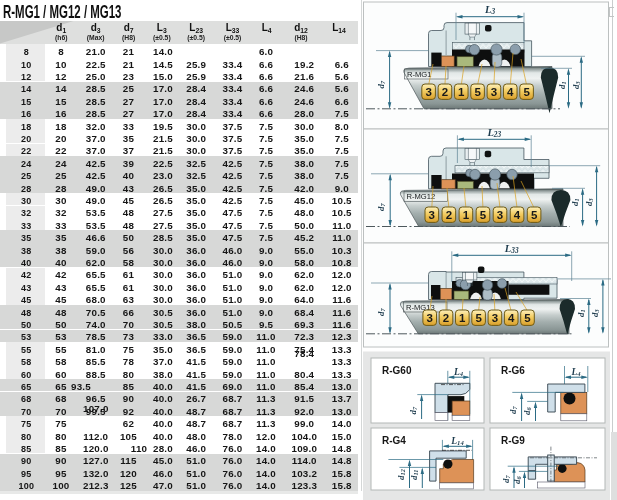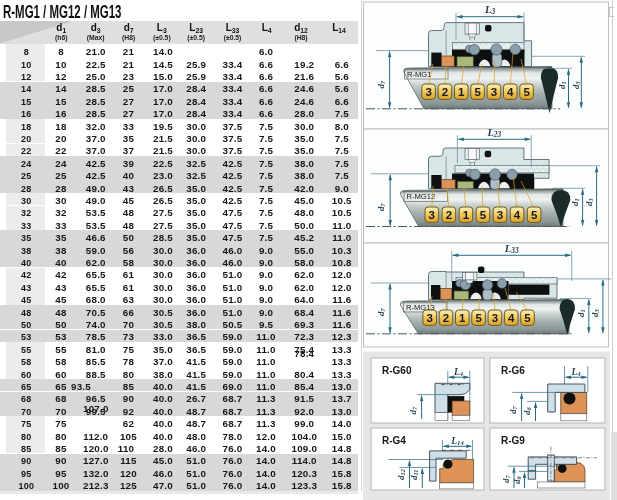--- a/index.html
+++ b/index.html
@@ -408,21 +408,21 @@
 <span class="td" style="left:143px;top:430.6px">40.0</span>
 <span class="td" style="left:176.2px;top:430.6px">48.0</span>
 <span class="td" style="left:212.5px;top:430.6px">78.0</span>
 <span class="td" style="left:246px;top:430.6px">12.0</span>
 <span class="td" style="left:284.3px;top:430.6px">104.0</span>
 <span class="td" style="left:321.8px;top:430.6px">15.0</span>
 <div class="tr w" style="top:441.1px"></div>
 <span class="td tdl" style="left:6.300000000000001px;top:443.0px">85</span>
 <span class="td" style="left:41px;top:443.0px">85</span>
 <span class="td" style="left:75.8px;top:443.0px">120.0</span>
-<span class="td" style="left:106px;top:443.0px">110</span>
+<span class="td" style="left:119px;top:443.0px">110</span>
 <span class="td" style="left:143px;top:443.0px">28.0</span>
 <span class="td" style="left:176.2px;top:443.0px">46.0</span>
 <span class="td" style="left:212.5px;top:443.0px">76.0</span>
 <span class="td" style="left:246px;top:443.0px">14.0</span>
 <span class="td" style="left:284.3px;top:443.0px">109.0</span>
 <span class="td" style="left:321.8px;top:443.0px">14.8</span>
 <div class="tr g" style="top:453.5px"></div>
 <span class="td tdl" style="left:6.300000000000001px;top:455.4px">90</span>
 <span class="td" style="left:41px;top:455.4px">90</span>
 <span class="td" style="left:75.8px;top:455.4px">127.0</span>
@@ -435,21 +435,21 @@
 <span class="td" style="left:321.8px;top:455.4px">14.8</span>
 <div class="tr g" style="top:465.9px"></div>
 <span class="td tdl" style="left:6.300000000000001px;top:467.8px">95</span>
 <span class="td" style="left:41px;top:467.8px">95</span>
 <span class="td" style="left:75.8px;top:467.8px">132.0</span>
 <span class="td" style="left:108.4px;top:467.8px">120</span>
 <span class="td" style="left:143px;top:467.8px">46.0</span>
 <span class="td" style="left:176.2px;top:467.8px">51.0</span>
 <span class="td" style="left:212.5px;top:467.8px">76.0</span>
 <span class="td" style="left:246px;top:467.8px">14.0</span>
-<span class="td" style="left:284.3px;top:467.8px">120.3</span>
+<span class="td" style="left:284.3px;top:467.8px">103.2</span>
 <span class="td" style="left:321.8px;top:467.8px">15.8</span>
 <div class="tr g" style="top:478.3px"></div>
 <span class="td tdl" style="left:6.300000000000001px;top:480.2px">100</span>
 <span class="td" style="left:41px;top:480.2px">100</span>
 <span class="td" style="left:75.8px;top:480.2px">212.3</span>
 <span class="td" style="left:108.4px;top:480.2px">125</span>
 <span class="td" style="left:143px;top:480.2px">47.0</span>
 <span class="td" style="left:176.2px;top:480.2px">51.0</span>
 <span class="td" style="left:212.5px;top:480.2px">76.0</span>
 <span class="td" style="left:246px;top:480.2px">14.0</span>

